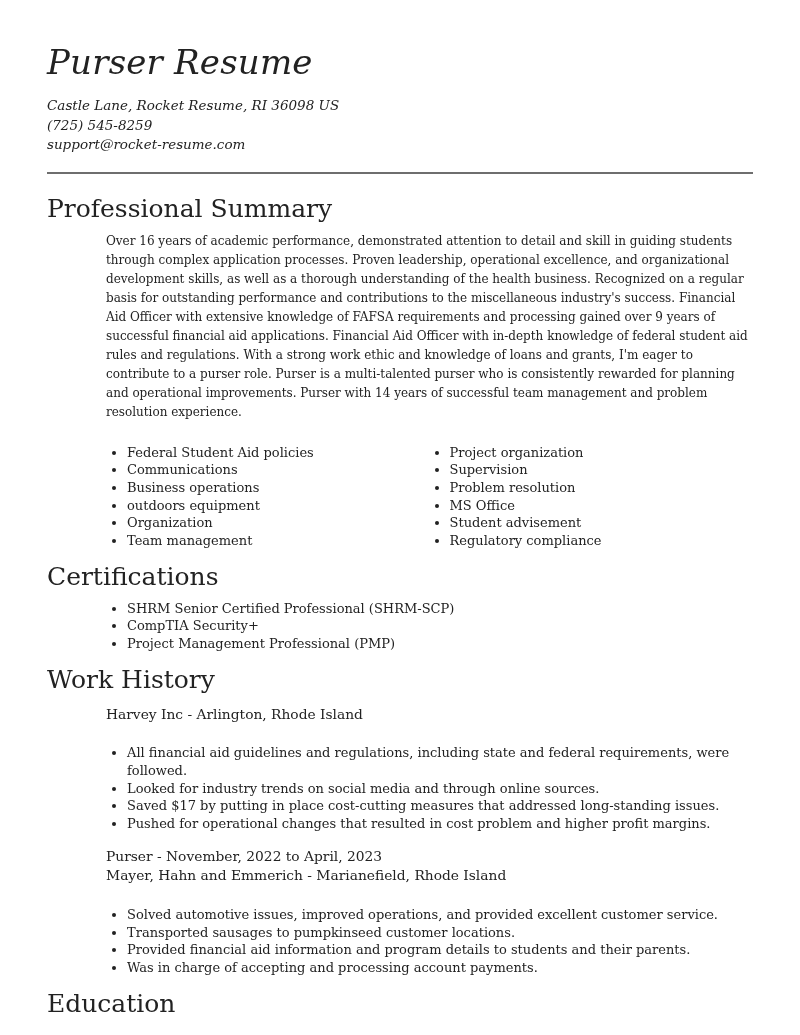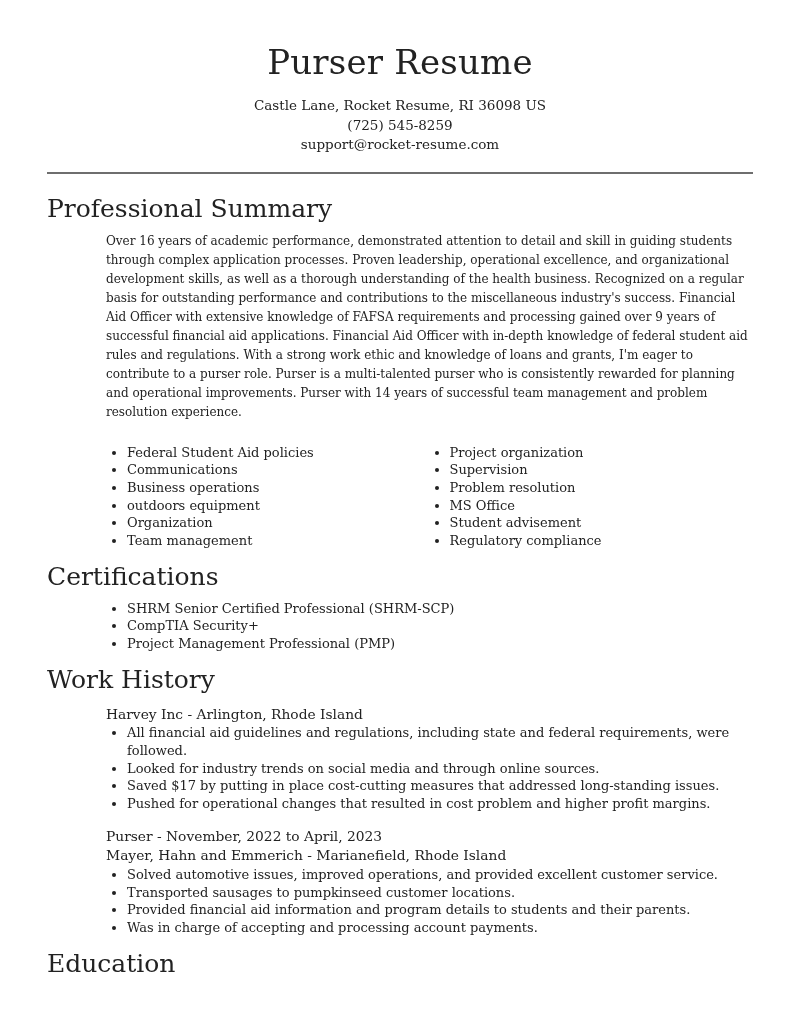--- a/index.html
+++ b/index.html
@@ -12,22 +12,22 @@
       height: 1035px;
       overflow: hidden;
       font-family: "DejaVu Serif", "Liberation Serif", serif;
       color: #222222;
     }
     .page {
       position: relative;
       padding: 0 47px;
     }
     .header {
-      text-align: center;
       padding-top: 40px;
+      font-style: italic;
     }
     .name {
       font-size: 34px;
       font-weight: normal;
       margin: 0;
       line-height: 44px;
       letter-spacing: 0.2px;
     }
     .contact {
       margin-top: 12px;
@@ -74,21 +74,21 @@
       list-style-position: outside;
       padding-left: 0;
     }
     .skills-col-right { padding-left: 19px !important; }
     .job-head {
       font-size: 13.8px;
       line-height: 19.5px;
       margin-top: 8px;
     }
     .job + .job { margin-top: 14px; }
-    .job ul.bullets { margin-top: 0; }
+    .job ul.bullets { margin-top: 20px; }
     .skills-section { margin-top: 11px; }
     .cert-section { margin-top: 10px; }
     .work-section { margin-top: 10px; }
     .edu-section { margin-top: 10px; }
   </style>
 </head>
 <body>
 
 <div class="page">
 

